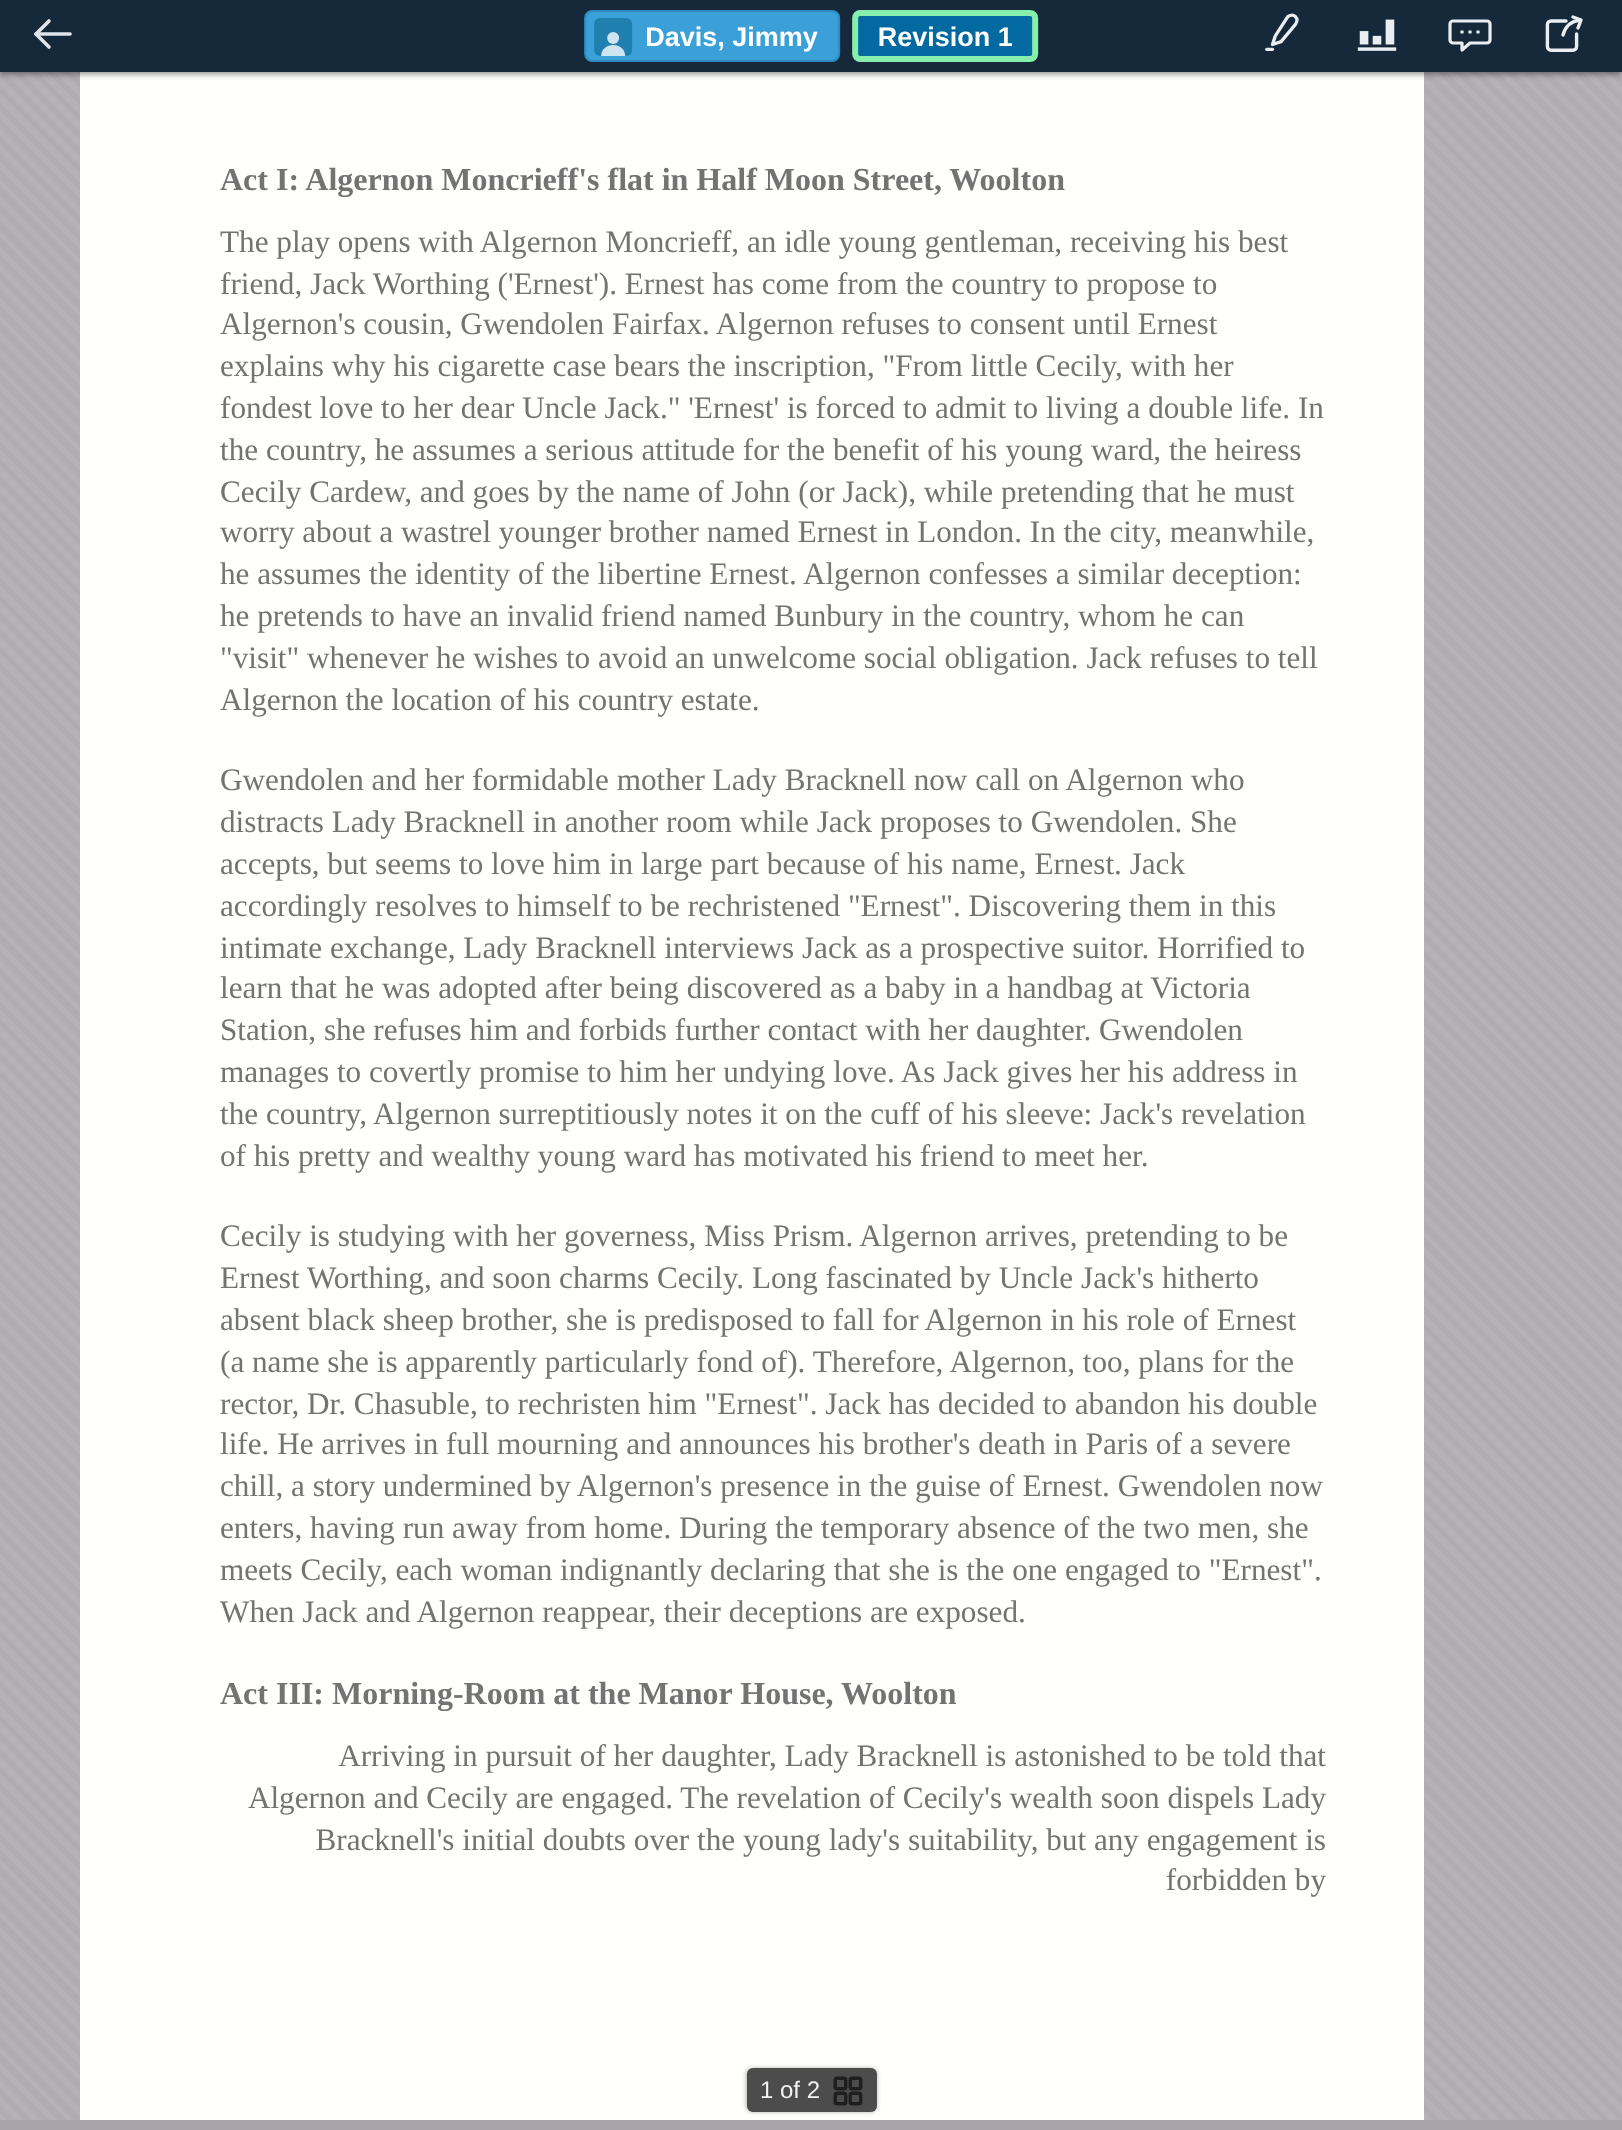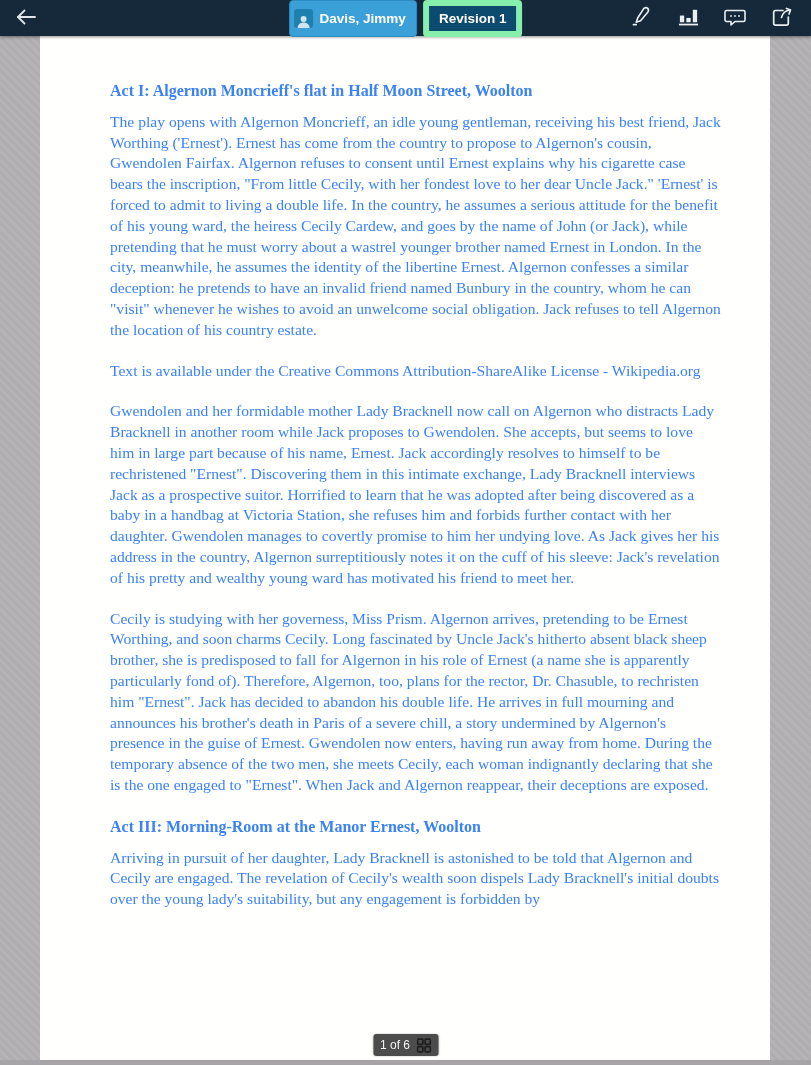--- a/index.html
+++ b/index.html
@@ -21,73 +21,73 @@
   .back-btn {
     width: 52px; height: 36px; display: flex; align-items: center; justify-content: center;
     background: none; border: none; cursor: pointer;
   }
   .navbar-center {
     position: absolute; left: 50%; top: 0; height: 36px;
     transform: translateX(-50%);
     display: flex; align-items: center; gap: 6px;
   }
   .badge {
-    height: 37px; display: flex; align-items: center;
+    height: 26px; display: flex; align-items: center;
     border-radius: 4px; padding: 0 10px;
     color: #ffffff; font-size: 13.5px; font-weight: bold;
     cursor: pointer; white-space: nowrap;
   }
   .badge-user {
     background: #3ba0d8;
     border: 1px solid #2d8cc2;
     padding-left: 4px; gap: 7px;
   }
   .avatar-tile {
     width: 19px; height: 19px; border-radius: 3px;
     background: #1f7fae; display: flex; align-items: flex-end; justify-content: center;
     overflow: hidden;
   }
   .badge-revision {
-    background: #0c4a6e;
-    border: 6px solid #86efac;
+    background: #0369a1;
+    border: 3px solid #86efac;
   }
   .navbar-right {
     margin-left: auto;
     display: flex; align-items: center; gap: 13px; padding-right: 12px;
   }
   .nav-icon-btn {
     width: 34px; height: 36px; display: flex; align-items: center; justify-content: center;
     background: none; border: none; cursor: pointer;
   }
 
   
   .canvas {
     position: absolute; top: 36px; left: 0; right: 0; bottom: 0;
     background:
       repeating-linear-gradient(45deg, rgba(0,0,0,0.025) 0 3px, rgba(255,255,255,0.02) 3px 6px),
       #b4b1b4;
   }
   .page {
-    position: absolute; top: 0; left: 40px; width: 730px; bottom: 0;
+    position: absolute; top: 0; left: 40px; width: 672px; bottom: 0;
     background: #fffffd;
     padding: 45px 33px 60px 70px;
-    color: #3b82f6;
+    color: #737373;
     font-family: "Liberation Serif", serif;
     font-size: 15.6px;
     line-height: 20.8px;
     overflow: hidden;
   }
   .doc-heading {
     font-weight: bold;
     font-size: 16px;
     margin: 21px 0 10px 0;
   }
   .doc-heading:first-child { margin-top: 0; }
   .doc-para { margin: 0 16px 20px 0; }
-  .doc-para:last-child { margin-bottom: 0; }
+  .doc-para:last-child { margin-bottom: 0; text-align: right; }
 
   
   .pager {
     position: absolute; left: 50%; bottom: 9px; transform: translateX(-50%);
     height: 22px; background: #4c4c4c; border-radius: 3px;
     display: flex; align-items: center; gap: 6px; padding: 0 7px;
     color: #f2f2f2; font-size: 12px; font-family: "Liberation Sans", sans-serif;
     cursor: pointer; z-index: 20;
     box-shadow: 0 0 2px rgba(0,0,0,0.3);
   }
@@ -164,32 +164,31 @@
       </span>
     </button>
   </div>
 </div>
 
 <div class="canvas">
   <div class="page">
 
     <div class="doc-heading">Act I: Algernon Moncrieff's flat in Half Moon Street, Woolton</div>
     <p class="doc-para">The play opens with Algernon Moncrieff, an idle young gentleman, receiving his best friend, Jack Worthing ('Ernest'). Ernest has come from the country to propose to Algernon's cousin, Gwendolen Fairfax. Algernon refuses to consent until Ernest explains why his cigarette case bears the inscription, "From little Cecily, with her fondest love to her dear Uncle Jack." 'Ernest' is forced to admit to living a double life. In the country, he assumes a serious attitude for the benefit of his young ward, the heiress Cecily Cardew, and goes by the name of John (or Jack), while pretending that he must worry about a wastrel younger brother named Ernest in London. In the city, meanwhile, he assumes the identity of the libertine Ernest. Algernon confesses a similar deception: he pretends to have an invalid friend named Bunbury in the country, whom he can "visit" whenever he wishes to avoid an unwelcome social obligation. Jack refuses to tell Algernon the location of his country estate.</p>
-    <p class="doc-para">Text is available under the Creative Commons Attribution-ShareAlike License - Wikipedia.org</p>
     <p class="doc-para">Gwendolen and her formidable mother Lady Bracknell now call on Algernon who distracts Lady Bracknell in another room while Jack proposes to Gwendolen. She accepts, but seems to love him in large part because of his name, Ernest. Jack accordingly resolves to himself to be rechristened "Ernest". Discovering them in this intimate exchange, Lady Bracknell interviews Jack as a prospective suitor. Horrified to learn that he was adopted after being discovered as a baby in a handbag at Victoria Station, she refuses him and forbids further contact with her daughter. Gwendolen manages to covertly promise to him her undying love. As Jack gives her his address in the country, Algernon surreptitiously notes it on the cuff of his sleeve: Jack's revelation of his pretty and wealthy young ward has motivated his friend to meet her.</p>
 
     <p class="doc-para">Cecily is studying with her governess, Miss Prism. Algernon arrives, pretending to be Ernest Worthing, and soon charms Cecily. Long fascinated by Uncle Jack's hitherto absent black sheep brother, she is predisposed to fall for Algernon in his role of Ernest (a name she is apparently particularly fond of). Therefore, Algernon, too, plans for the rector, Dr. Chasuble, to rechristen him "Ernest". Jack has decided to abandon his double life. He arrives in full mourning and announces his brother's death in Paris of a severe chill, a story undermined by Algernon's presence in the guise of Ernest. Gwendolen now enters, having run away from home. During the temporary absence of the two men, she meets Cecily, each woman indignantly declaring that she is the one engaged to "Ernest". When Jack and Algernon reappear, their deceptions are exposed.</p>
 
-    <div class="doc-heading">Act III: Morning-Room at the Manor Ernest, Woolton</div>
+    <div class="doc-heading">Act III: Morning-Room at the Manor House, Woolton</div>
     <p class="doc-para">Arriving in pursuit of her daughter, Lady Bracknell is astonished to be told that Algernon and Cecily are engaged. The revelation of Cecily's wealth soon dispels Lady Bracknell's initial doubts over the young lady's suitability, but any engagement is forbidden by</p>
 
   </div>
 
   <div class="pager">
-    <span>1 of 6</span>
+    <span>1 of 2</span>
     <span style="display:flex;align-items:center;">
       <svg width="15" height="15" viewBox="0 0 16 16" fill="none" stroke="#1e1e1e" stroke-width="1.8">
         <rect x="1.2" y="1.2" width="5.6" height="5.6" rx="1"></rect>
         <rect x="9.2" y="1.2" width="5.6" height="5.6" rx="1"></rect>
         <rect x="1.2" y="9.2" width="5.6" height="5.6" rx="1"></rect>
         <rect x="9.2" y="9.2" width="5.6" height="5.6" rx="1"></rect>
       </svg>
     </span>
   </div>
 </div>

